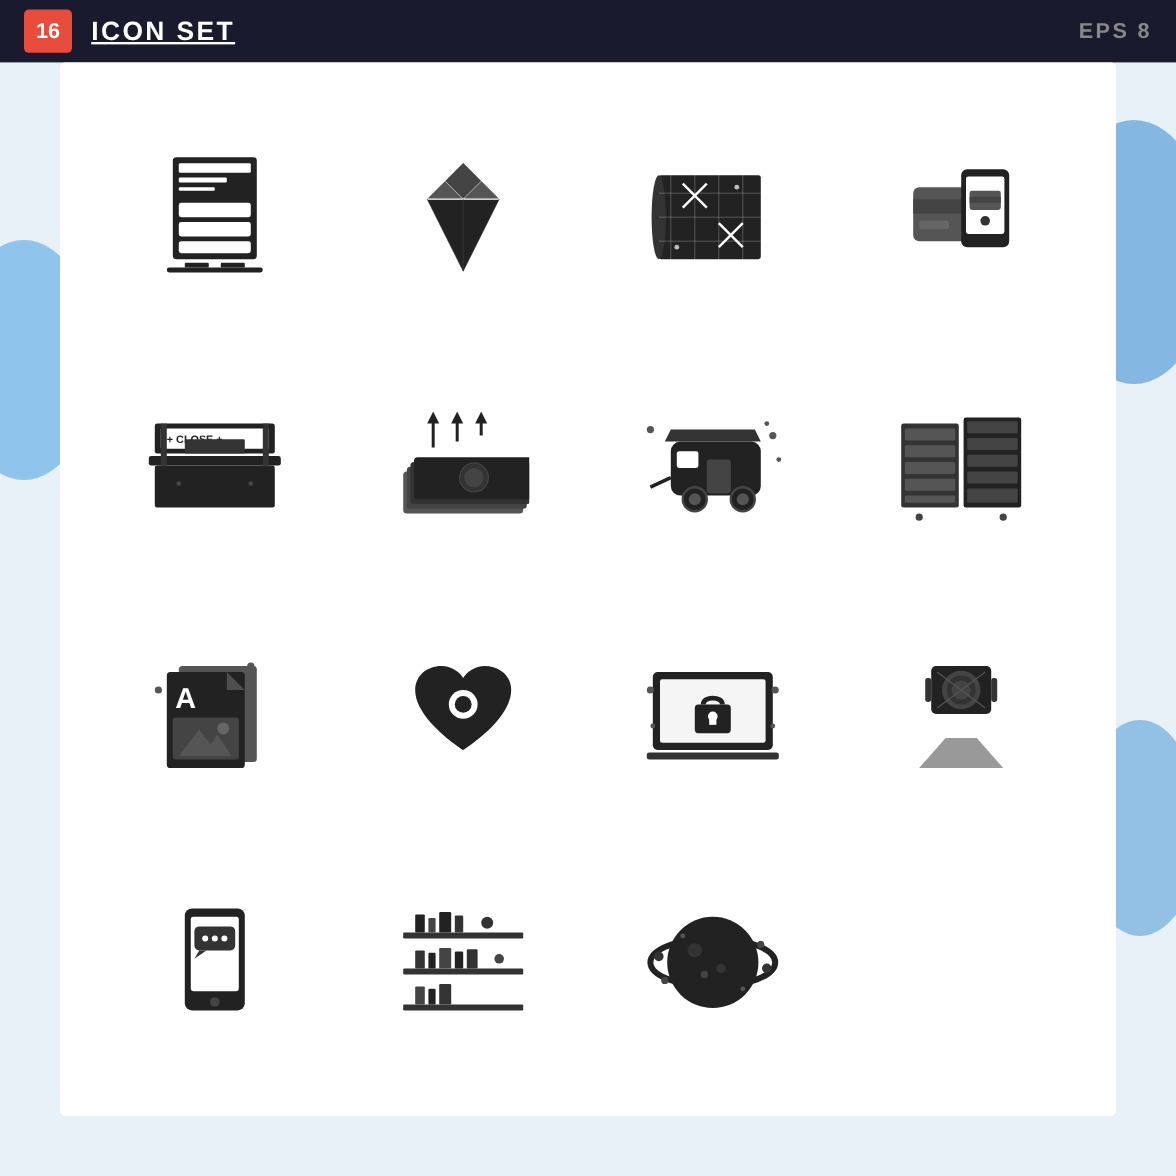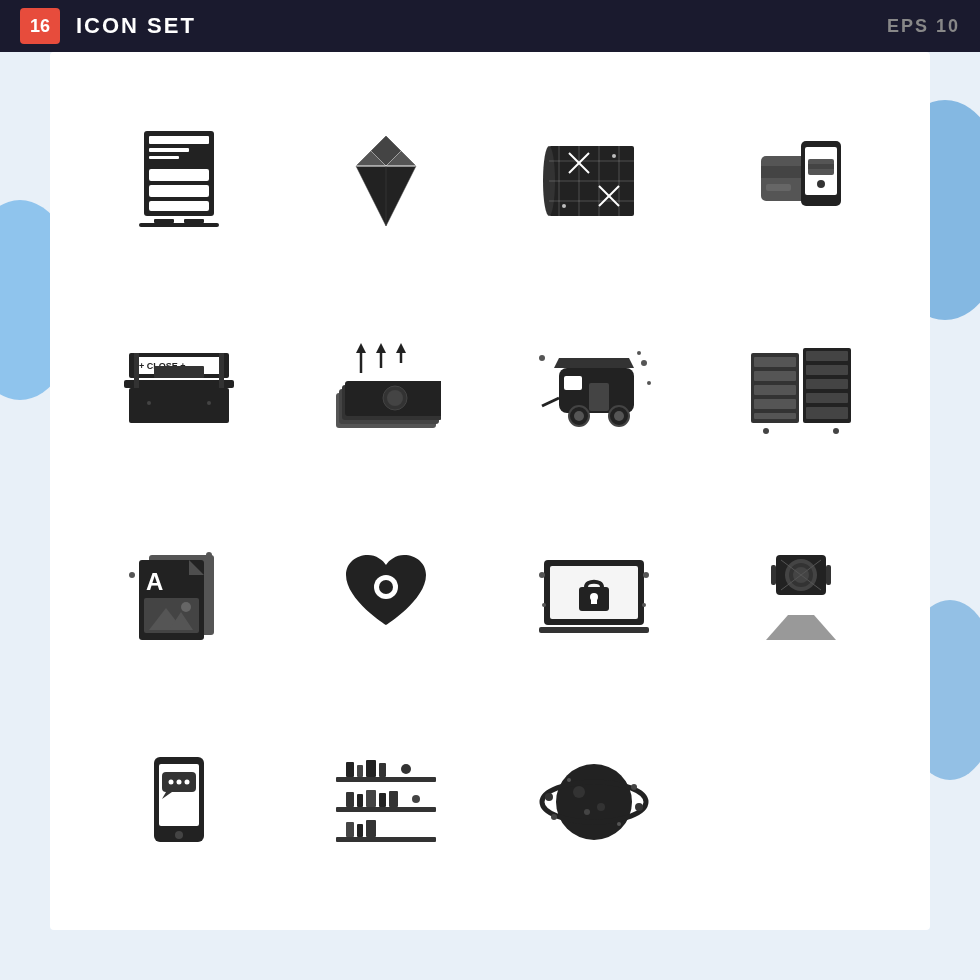--- a/index.html
+++ b/index.html
@@ -68,20 +68,21 @@
       justify-content: center;
       border-radius: 4px;
       margin-right: 16px;
     }
     .header-title {
       color: white;
       font-size: 22px;
       font-weight: bold;
       letter-spacing: 2px;
       flex: 1;
+      text-decoration: underline;
     }
     .header-eps {
       color: #888;
       font-size: 18px;
       font-weight: bold;
       letter-spacing: 2px;
     }
 
     
     .main-area {
@@ -131,21 +132,21 @@
 </head>
 <body>
 
 <div class="bg-blob-left"></div>
 <div class="bg-blob-right-top"></div>
 <div class="bg-blob-right-bottom"></div>
 
 <div class="header">
   <div class="header-badge">16</div>
   <div class="header-title">ICON SET</div>
-  <div class="header-eps">EPS 10</div>
+  <div class="header-eps">EPS 8</div>
 </div>
 
 <div class="main-area">
   <div class="icons-grid">
 
     <div class="icon-cell">
       <svg width="100" height="110" viewBox="0 0 100 110">
 
         <rect x="15" y="5" width="70" height="85" rx="3" fill="#222"></rect>
         <rect x="20" y="10" width="60" height="8" rx="1" fill="white"></rect>

